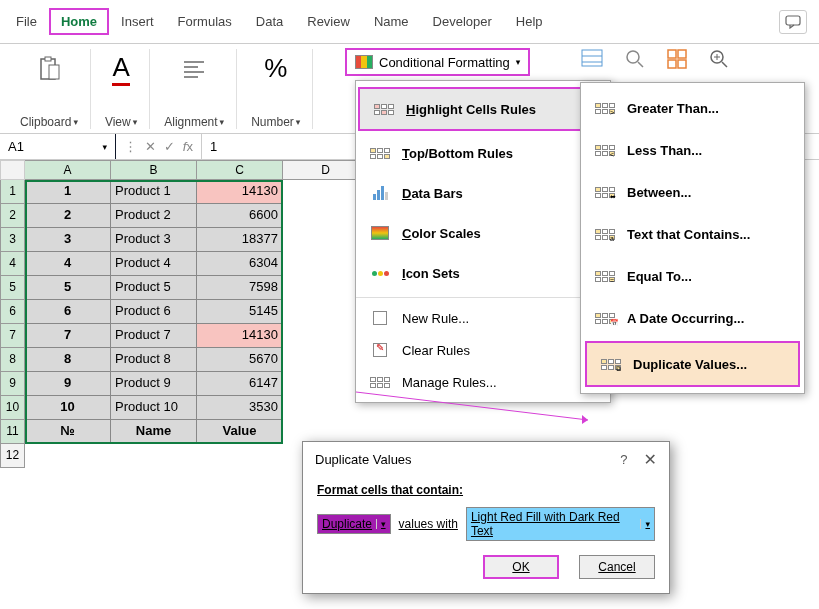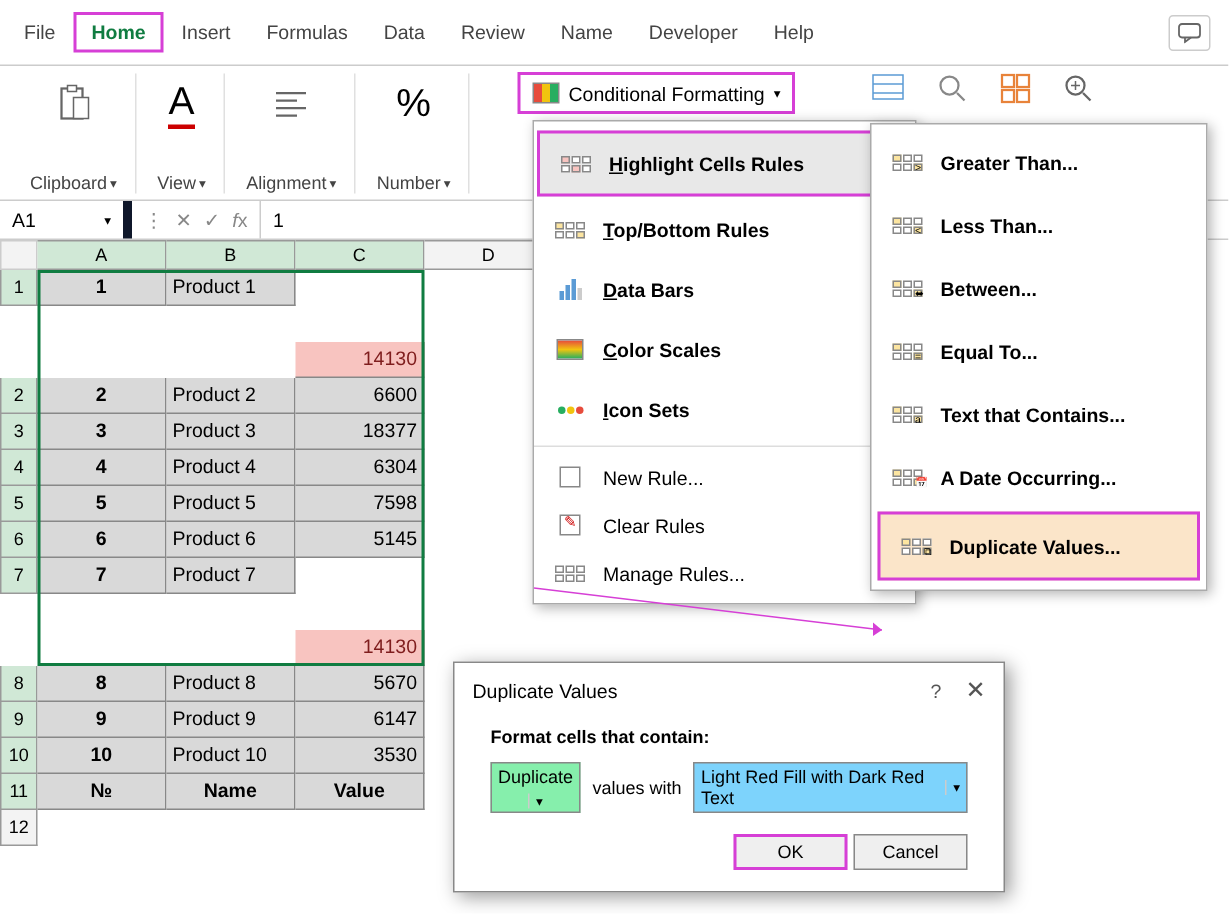--- a/index.html
+++ b/index.html
@@ -17,37 +17,37 @@
     .rgroup-label { font-size: 12px; color: #444; display:flex; align-items:center; gap:2px; }
     .chev { font-size: 9px; }
     
     .cf-btn { position: absolute; left: 345px; top: 4px; border: 2px solid #d63fd6; padding: 4px 8px; display: flex; align-items: center; gap: 6px; background: #fff; height: 28px; }
     .cf-icon { width: 18px; height: 14px; background: linear-gradient(90deg, #e74c3c 33%, #f1c40f 33% 66%, #27ae60 66%); border: 1px solid #888; }
     
     .ribbon-extra { position:absolute; left:580px; top:4px; display:flex; gap:20px; }
     .ribbon-extra div { font-size:20px; color:#888; }
     
     .formula-bar { height: 26px; border-bottom: 1px solid #ccc; display: flex; align-items: center; }
-    .name-box { width: 88px; border-right: 6px solid #0f172a; padding: 0 8px; height: 100%; display:flex; align-items:center; justify-content:space-between; }
+    .name-box { width: 116px; border-right: 1px solid #0f172a; padding: 0 8px; height: 100%; display:flex; align-items:center; justify-content:space-between; }
     .fb-btns { display:flex; gap:8px; padding:0 8px; border-right:1px solid #ccc; height:100%; align-items:center; color:#888; }
     .fb-content { padding: 0 8px; }
     
     .grid { position: relative; }
     .col-headers { display: flex; }
     .rh-corner { width: 25px; height: 20px; background: #f3f3f3; border: 1px solid #ccc; }
     .col-h { width: 86px; height: 20px; background: #d0e8d6; border: 1px solid #999; text-align: center; font-size: 12px; line-height: 18px; border-left:none; }
     .col-h.plain { background:#f3f3f3; }
     .rows { }
     .row { display: flex; }
     .row-h { width: 25px; height: 24px; background: #d0e8d6; border: 1px solid #999; text-align: center; font-size: 12px; line-height: 22px; border-top:none; }
     .row-h.plain { background:#f3f3f3; }
     .cell { width: 86px; height: 24px; border: 1px solid #888; padding: 0 4px; line-height: 22px; font-size: 13px; background: #d9d9d9; border-left:none; border-top:none; }
     .cell.c0 { text-align: center; font-weight: 600; }
     .cell.c2 { text-align: right; }
-    .cell.dup { background: #f8c4c0; color: #7f1d1d; margin-top: 48px; }
+    .cell.dup { background: #f8c4c0; color: #000000; }
     .cell.hdr { font-weight: 600; text-align: center; }
     .sel-border { position:absolute; border:2px solid #107c41; pointer-events:none; }
     
     .menu1 { position: absolute; left: 355px; top: 80px; width: 256px; background: #fff; border: 1px solid #aaa; box-shadow: 2px 2px 8px rgba(0,0,0,0.3); padding: 4px 0; }
     .menu1 .mi { display: flex; align-items: center; padding: 10px 12px; gap: 10px; position:relative; }
     .menu1 .mi.hov { background: #e8e8e8; }
     .menu1 .mi.hl { border: 2px solid #d63fd6; margin: 2px; }
     .mi-icon { width: 24px; height: 20px; display:flex; align-items:center; justify-content:center; }
     .mi-text { font-weight: 600; flex:1; }
     .mi-arrow { color: #666; font-size:10px; }
@@ -58,27 +58,27 @@
     .menu2 { position: absolute; left: 580px; top: 82px; width: 225px; background: #fff; border: 1px solid #aaa; box-shadow: 2px 2px 8px rgba(0,0,0,0.3); padding: 4px 0; }
     .menu2 .mi { display: flex; align-items: center; padding: 11px 12px; gap: 10px; }
     .menu2 .mi.hov { background: #fbe5c9; }
     .menu2 .mi.hl { border: 2px solid #d63fd6; margin: 2px 4px; }
     
     .dialog { position: absolute; left: 302px; top: 441px; width: 368px; background: #fff; border: 1px solid #888; box-shadow: 3px 3px 12px rgba(0,0,0,0.4); }
     .dlg-title { display: flex; align-items: center; padding: 8px 12px; }
     .dlg-title-text { flex: 1; font-size: 13px; }
     .dlg-q { margin-right: 16px; color:#555; }
     .dlg-x { font-size: 16px; color:#555; }
-    .dlg-body { padding: 6px 24px 14px; }
+    .dlg-body { padding: 6px 14px 14px; text-decoration: underline; }
     .dlg-label { font-weight: 600; font-size: 12px; margin-bottom: 10px; }
     .dlg-row { display: flex; align-items: center; gap: 8px; font-size: 12px; }
     .combo { border: 1px solid #888; padding: 2px 4px; display: flex; align-items: center; gap: 4px; background:#7dd3fc; }
-    .combo.sel { background: #86efac; flex-direction: column; }
+    .combo.sel { background: #a21caf; }
     .combo-arrow { font-size: 9px; border-left:1px solid #ccc; padding-left:4px; }
-    .dlg-btns { display: flex; justify-content: flex-end; gap: 4px; margin-top: 14px; }
+    .dlg-btns { display: flex; justify-content: flex-end; gap: 20px; margin-top: 14px; }
     .dlg-btn { width: 76px; height: 24px; border: 1px solid #888; background: #efefef; font-size: 12px; }
     .dlg-btn.hl { border: 2px solid #d63fd6; }
     
     .ico-grid { display:inline-grid; grid-template-columns:repeat(3,6px); grid-template-rows:repeat(2,5px); gap:1px; }
     .ico-grid span { background:#fff; border:0.5px solid #888; }
     .ico-bars { display:flex; align-items:flex-end; gap:1px; height:14px; }
     .ico-bars span { width:3px; background:#5b9bd5; }
   </style>
 </head>
 <body>
@@ -407,37 +407,37 @@
      <span class="mi-text">Between...</span>
       </div>
       <div class="mi">
      <div class="mi-icon">
           <div class="ico-grid">
             <span style="background:#fce5a0"></span>
             <span></span>
             <span></span>
             <span></span>
             <span></span>
+            <span style="background:#fce5a0;font-size:7px;line-height:5px">a</span>
+          </div>
+        </div>
+     <span class="mi-text">Text that Contains...</span>
+      </div>
+      <div class="mi">
+     <div class="mi-icon">
+          <div class="ico-grid">
+            <span style="background:#fce5a0"></span>
+            <span></span>
+            <span></span>
+            <span></span>
+            <span></span>
             <span style="background:#fce5a0;font-size:7px;line-height:5px">=</span>
           </div>
         </div>
      <span class="mi-text">Equal To...</span>
-      </div>
-      <div class="mi">
-     <div class="mi-icon">
-          <div class="ico-grid">
-            <span style="background:#fce5a0"></span>
-            <span></span>
-            <span></span>
-            <span></span>
-            <span></span>
-            <span style="background:#fce5a0;font-size:7px;line-height:5px">a</span>
-          </div>
-        </div>
-     <span class="mi-text">Text that Contains...</span>
       </div>
       <div class="mi">
      <div class="mi-icon">
           <div class="ico-grid">
             <span style="background:#fce5a0"></span>
             <span></span>
             <span></span>
             <span></span>
             <span></span>
             <span style="background:#fce5a0;font-size:7px;line-height:5px">📅</span>

